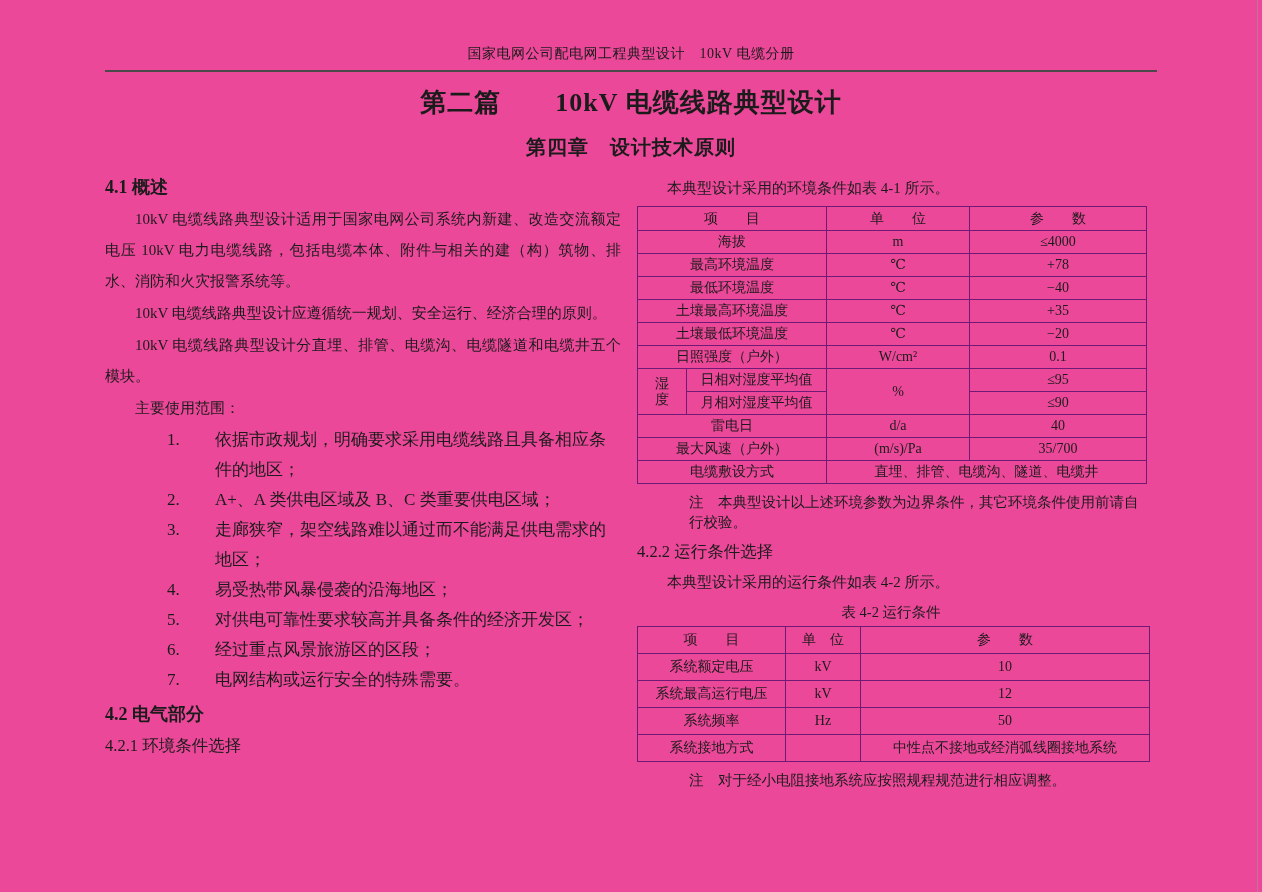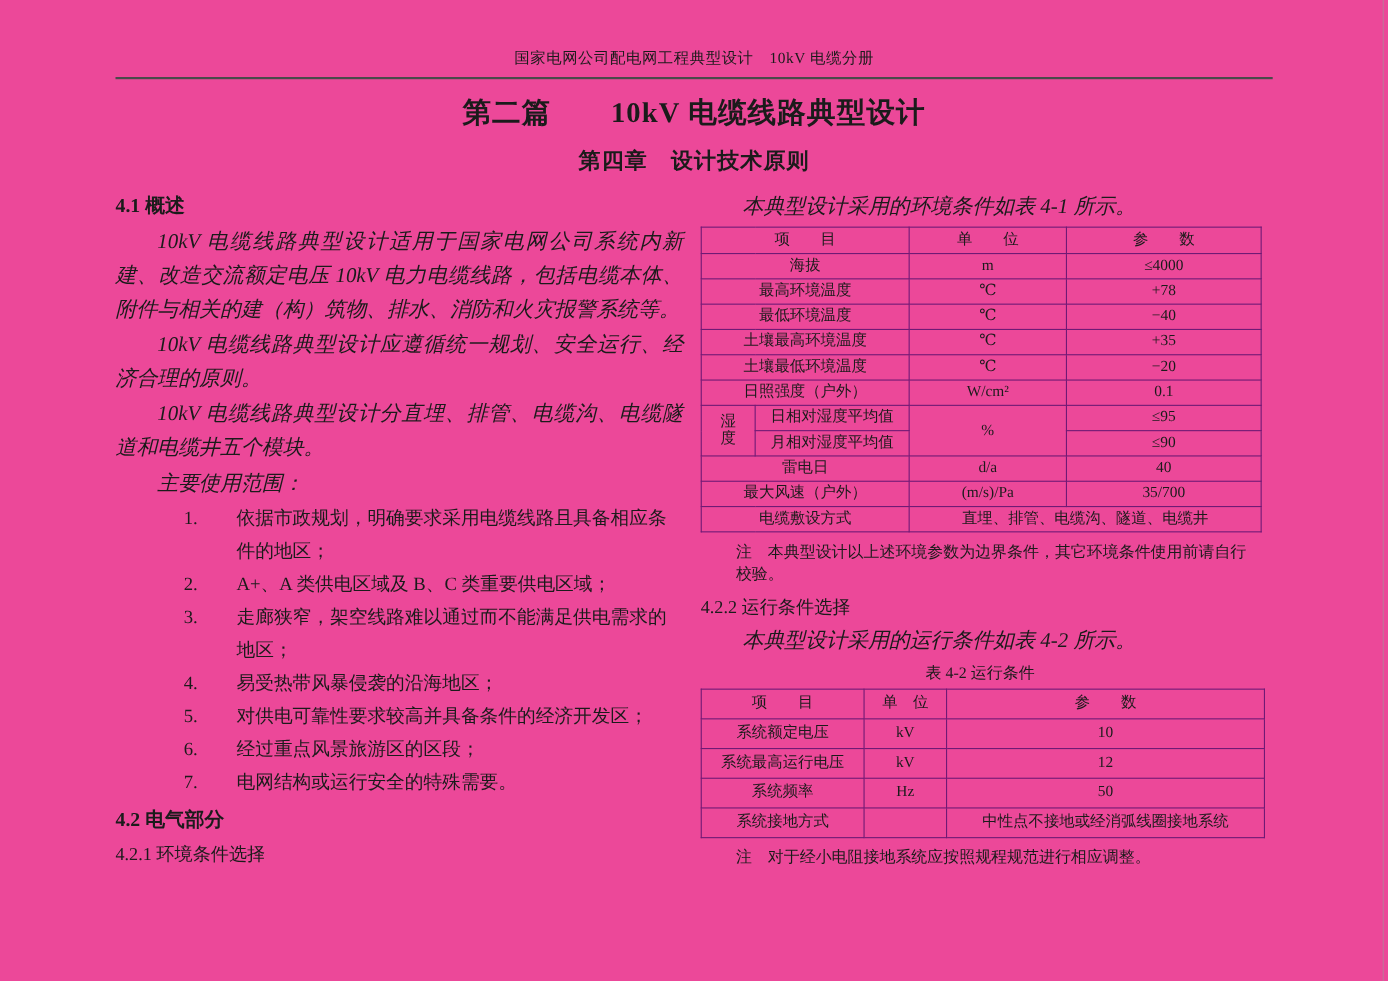--- a/index.html
+++ b/index.html
@@ -43,25 +43,24 @@
   .col-left  { width:516px; }
   .col-right { width:508px; }
 
   .sec-head {
     font-size:18px; font-weight:bold; line-height:31px;
   }
   .sub-head {
     font-size:16.5px; font-weight:normal; line-height:31px;
   }
   .body-p {
-    font-size:19px; line-height:31px;
+    font-size:15px; line-height:31px;
     text-align:justify; text-justify:inter-ideograph;
     text-indent:2em;
     margin:1px 0;
-    font-style:italic;
   }
   .li-row {
     display:flex; line-height:30px; font-size:17px;
     padding-left:62px;
   }
   .li-num { width:48px; flex:none; }
   .li-text { flex:1; }
   .col-left .sec-head.second { margin-top:4px; }
 
   .tbl-caption {
@@ -79,21 +78,21 @@
     padding:0 3px; overflow:hidden;
   }
   table.t1 { width:509px; }
   table.t1 td, table.t1 th { height:23px; line-height:16px; }
   table.t1 th { height:24px; }
   table.t2 { width:512px; margin-top:4px; }
   table.t2 td, table.t2 th { height:27px; line-height:18px; }
   td.left-cell { text-align:left; padding-left:8px; }
   td.vlabel { white-space:pre-line; line-height:15px; padding:0; }
   .tbl-note {
-    margin:8px 0 0 32px;
+    margin:8px 0 0 52px;
     font-size:14.5px; line-height:20px;
   }
   .sub-head.s422 { margin-top:6px; line-height:28px; }
 </style>
 </head>
 <body>
 
 <div class="page">
   <div class="scan-edge-right"></div>
 

